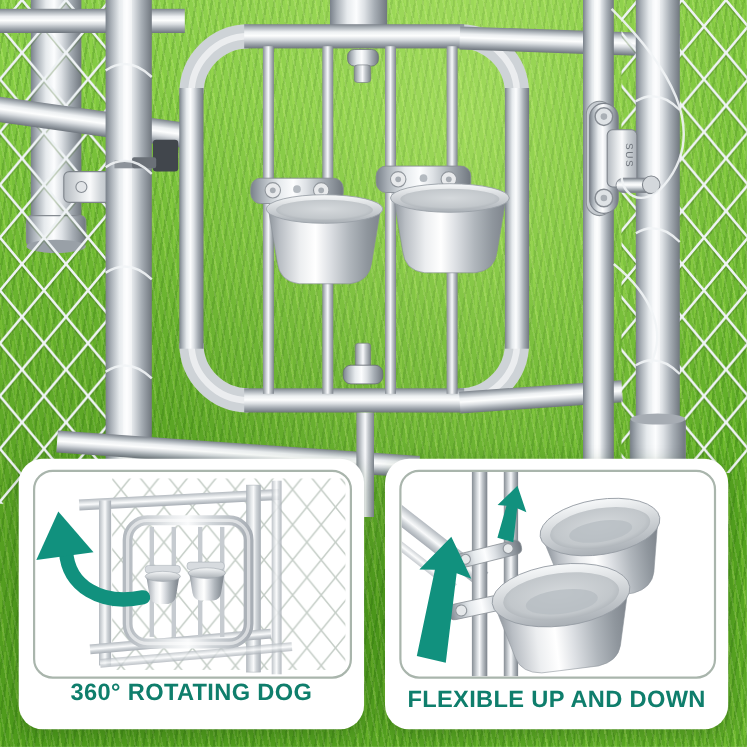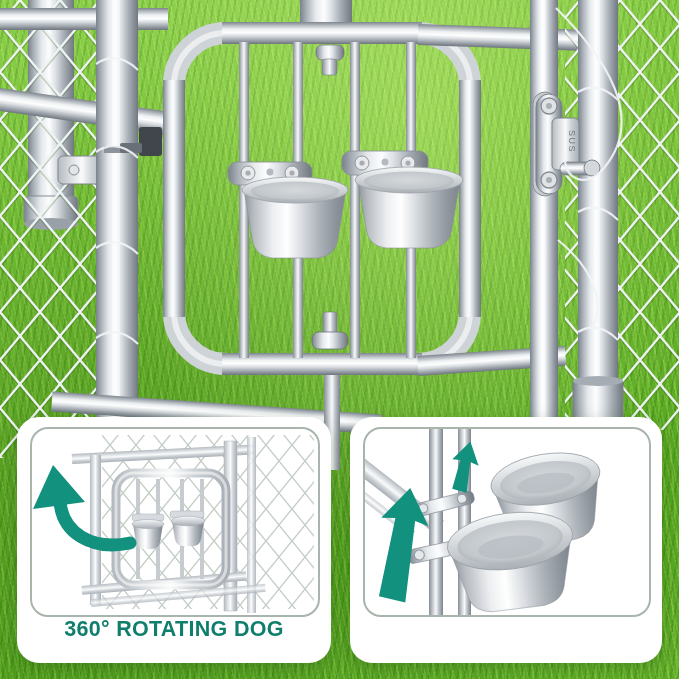--- a/index.html
+++ b/index.html
@@ -342,14 +342,15 @@
           <ellipse cx="146" cy="118" rx="33" ry="11" fill="#B6BCC2" opacity=".75"></ellipse>
         </g>
         <g fill="var(--arrow-teal, #11917E)" transform="rotate(9 34 130)">
           <polygon points="34,58 10,92 24,90 20,170 47,172 44,90 58,93"></polygon>
         </g>
         <g fill="var(--arrow-teal, #11917E)" transform="rotate(12 100 38)">
           <polygon points="100,12 86,33 94,32 92,62 107,63 104,32 113,34"></polygon>
         </g>
       </svg>
     </div>
+    <div class="caption">FLEXIBLE UP AND DOWN</div>
   </div>
 </div>
 
 </body></html>

